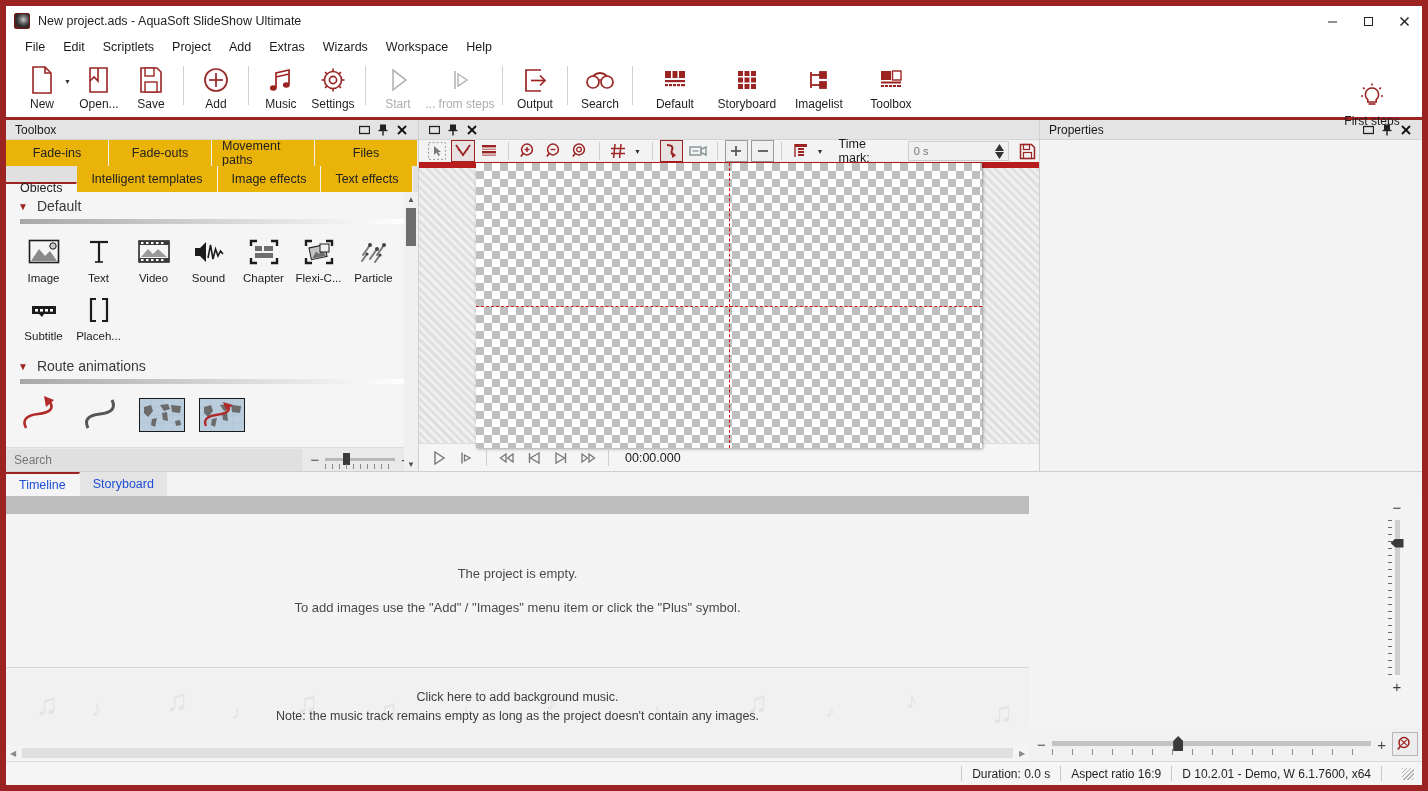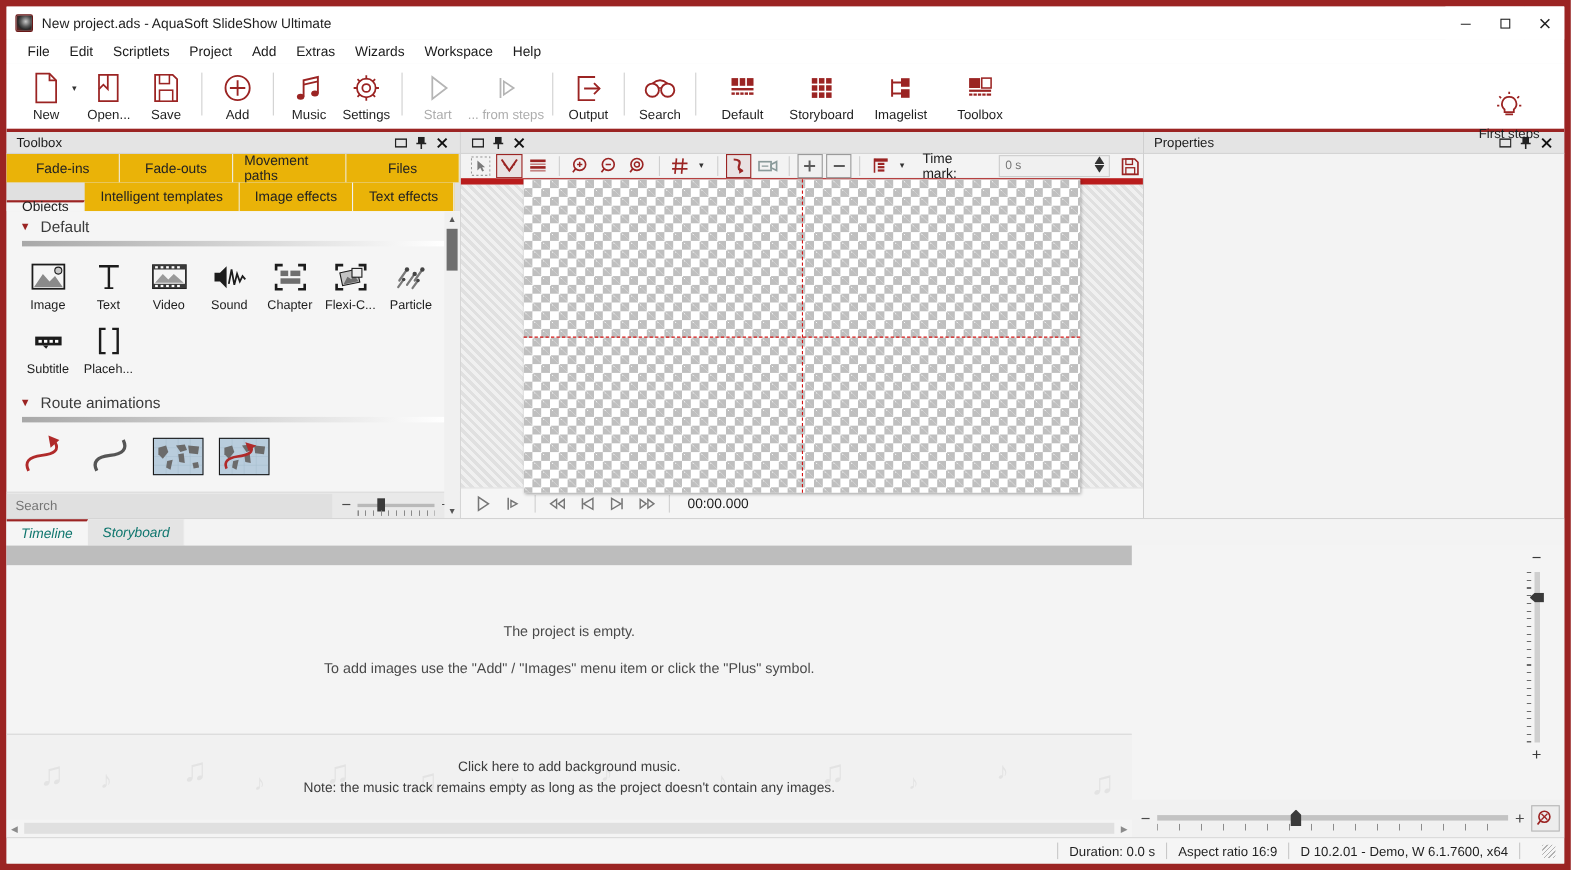--- a/index.html
+++ b/index.html
@@ -149,21 +149,21 @@
     padding-left: 6px; gap: 3px; flex: none; border-bottom: 6px solid #b91c1c;
   }
   .ld-btn { width: 24px; height: 22px; display: flex; align-items: center; justify-content: center; }
   .ld-btn.active { border: 1px solid #9b2423; background: #e9e2e2; }
   .ld-btn.boxed { border: 1px solid #9a9a9a; background: #f0f0f0; }
   .ld-sep { width: 1px; height: 18px; background: #cfcfcf; margin: 0 4px; }
   .ld-caret { font-size: 7px; color: #333; padding: 0 4px 0 1px; }
   .ld-label { font-size: 12.5px; color: #1a1a1a; margin: 0 6px 0 8px; }
   .ld-spin {
     width: 104px; height: 20px; background: #f0f0f0; border: 1px solid #cdcdcd;
-    display: flex; position: relative;
+    display: flex; align-items: center; position: relative;
   }
   .ld-spin .val { font-size: 11px; color: #b0b0b0; padding-left: 5px; flex: 1; }
   .ld-spin .arrows { display: flex; flex-direction: column; gap: 1px; padding-right: 4px; }
 
   .ld-canvas-wrap {
     flex: 1; position: relative; min-height: 0;
     background-color: #e9e9e9;
     background-image: repeating-linear-gradient(45deg, #e0e0e0 0 3px, #f0f0f0 3px 6px);
     display: flex; align-items: center; justify-content: center;
   }
@@ -192,21 +192,21 @@
 
   
   .props-body { flex: 1; background: #f3f3f3; }
 
   
   .timeline { height: 290px; flex: none; display: flex; flex-direction: column;
               border-top: 1px solid #cfcfcf; background: #f3f3f3; }
   .tl-tabs { display: flex; height: 24px; background: #f3f3f3; flex: none; }
   .tl-tab {
     display: flex; align-items: center; justify-content: center; padding: 0 13px;
-    font-size: 12.5px; color: #0f766e; background: #e4e4e4; border-right: 1px solid #f3f3f3; font-style: italic;
+    font-size: 12.5px; color: #1d4ed8; background: #e4e4e4; border-right: 1px solid #f3f3f3;
   }
   .tl-tab.active { background: #f5f5f5; border-top: 2px solid #9b2423; }
   .tl-main { flex: 1; display: flex; min-height: 0; }
   .tl-left { flex: 1; display: flex; flex-direction: column; min-width: 0; }
   .tl-ruler { height: 18px; background: #bdbdbd; flex: none; }
   .tl-empty {
     flex: 1; background: #f4f4f4; display: flex; flex-direction: column;
     align-items: center; justify-content: center; gap: 19px;
     font-size: 13px; color: #4a4a4a;
   }

